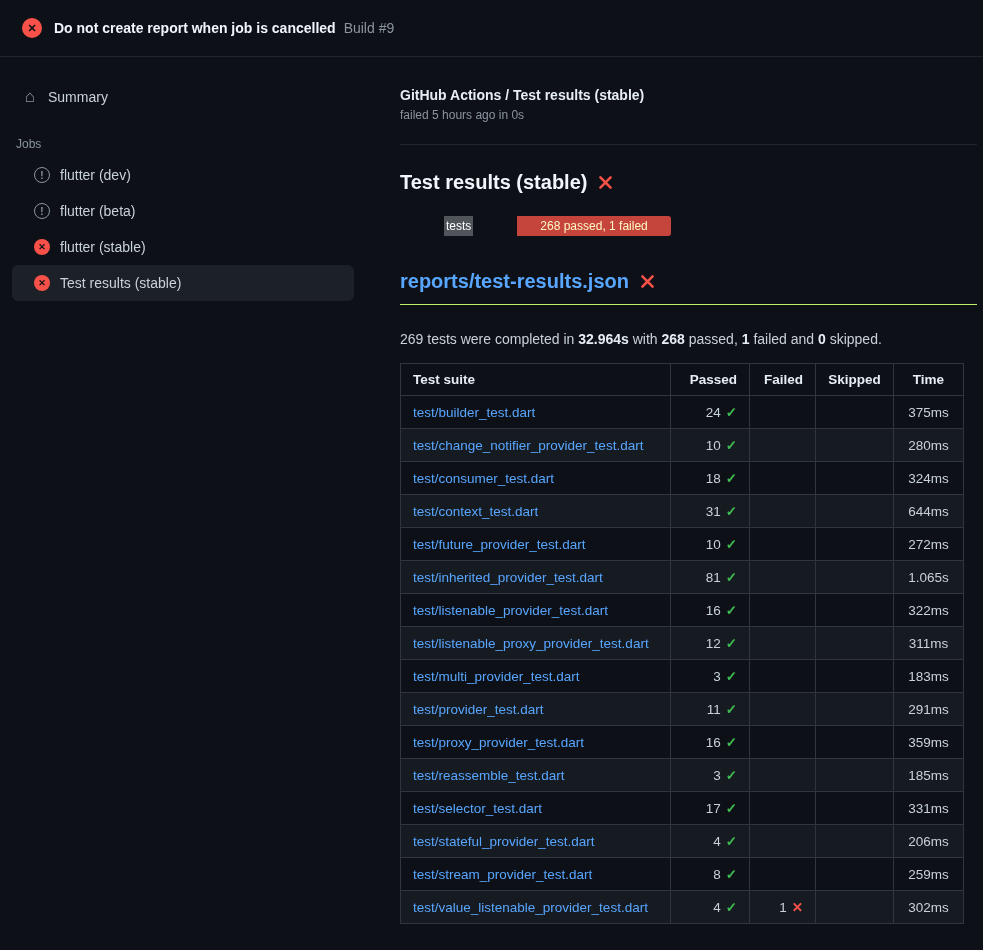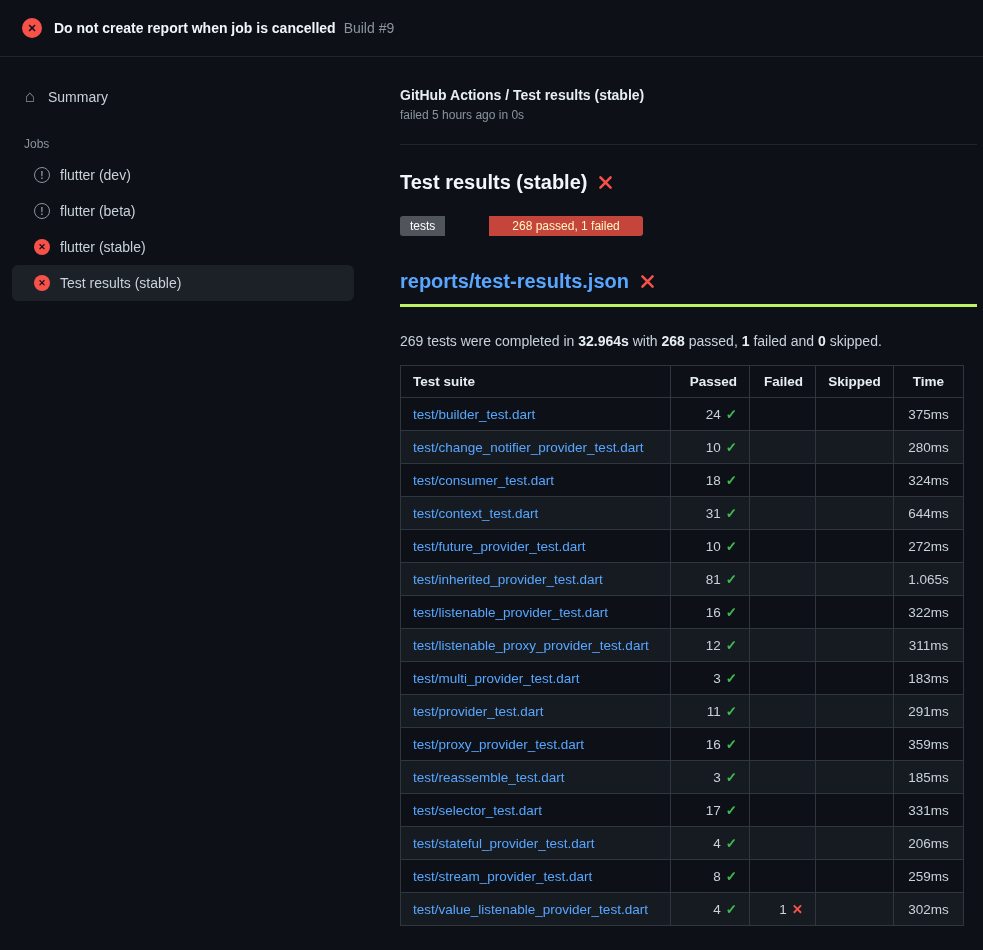--- a/index.html
+++ b/index.html
@@ -33,21 +33,21 @@
     padding:22px 36px 20px 12px;
   }
   .side-item {
     display:flex; align-items:center; gap:10px;
     padding:10px 10px; border-radius:6px;
     color:#c9d1d9; cursor:pointer;
   }
   .side-item.selected { background:#1c2128; }
   .side-item .slabel { white-space:nowrap; }
   .home-glyph { color:#8b949e; font-size:17px; line-height:16px; width:16px; text-align:center; }
-  .jobs-label { color:#8b949e; font-size:12px; margin:22px 0 6px 12px; }
+  .jobs-label { color:#8b949e; font-size:12px; margin:22px 0 6px 4px; }
   .job { padding-left:22px; }
   .sicon {
     width:16px; height:16px; border-radius:50%; flex-shrink:0;
     display:inline-flex; align-items:center; justify-content:center;
   }
   .icon-warn { border:1.5px solid #8b949e; color:#8b949e; font-size:10px; font-weight:700; }
   .icon-fail { background:#f85149; color:#0d1117; font-size:9px; font-weight:700; }
 
   main { flex:1; min-width:0; padding:30px 32px 40px 10px; }
   .breadcrumb { font-weight:700; color:#e6edf3; }
@@ -57,27 +57,27 @@
   h2.result-title {
     font-size:20px; color:#f0f6fc; font-weight:700;
     margin:26px 0 0; display:flex; align-items:center; gap:10px;
   }
   .fail-x-svg { flex-shrink:0; }
 
   .badge {
     display:inline-flex; height:20px; line-height:20px;
     font-size:12px; border-radius:3px; overflow:hidden; margin-top:22px;
   }
-  .badge .blabel { background:#50545b; color:#fff; padding:0 10px; }
+  .badge .blabel { background:#50545b; color:#fff; padding:0 2px;margin-left:44px; }
   .badge .bvalue { background:#c5453d; color:#fef9c3; padding:0 23px;margin-left:44px; }
 
   h2.report-link {
     font-size:20px; font-weight:700;
     margin:34px -26px 0 0; padding-bottom:11px;
-    border-bottom:3px solid #bef264;
+    border-bottom:1px solid #bef264;
     display:flex; align-items:center; gap:10px;
   }
   a { color:#58a6ff; text-decoration:none; }
 
   p.summary-line { margin:26px 0 0; color:#c9d1d9; }
   p.summary-line b { color:#e6edf3; }
 
   
   table.results {
     border-collapse:collapse; table-layout:fixed;

